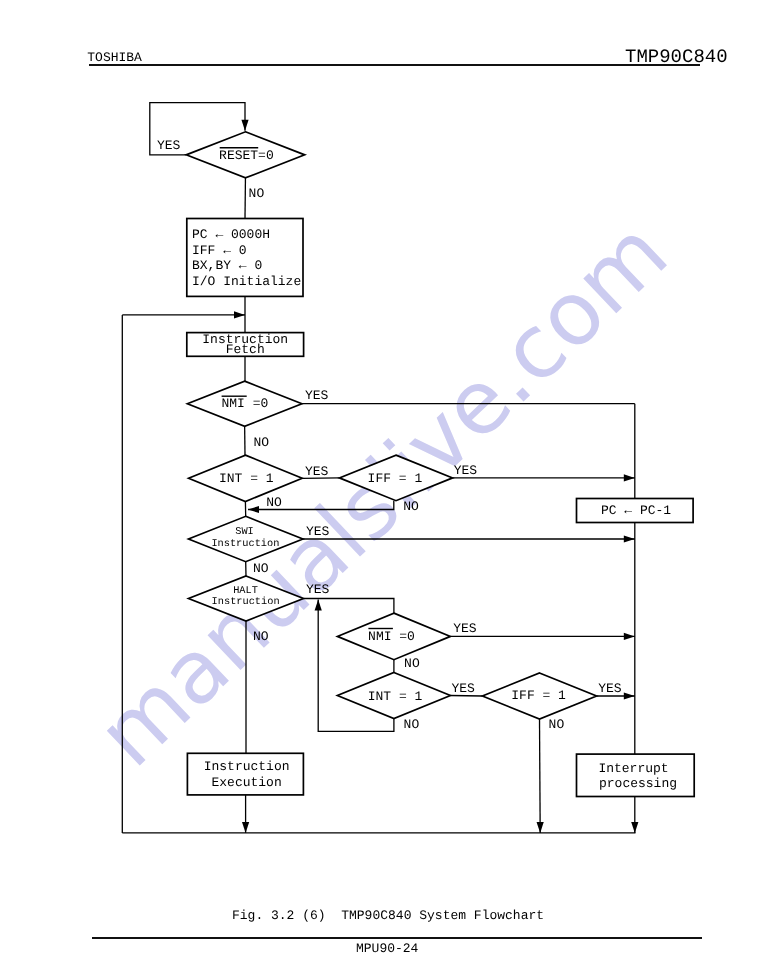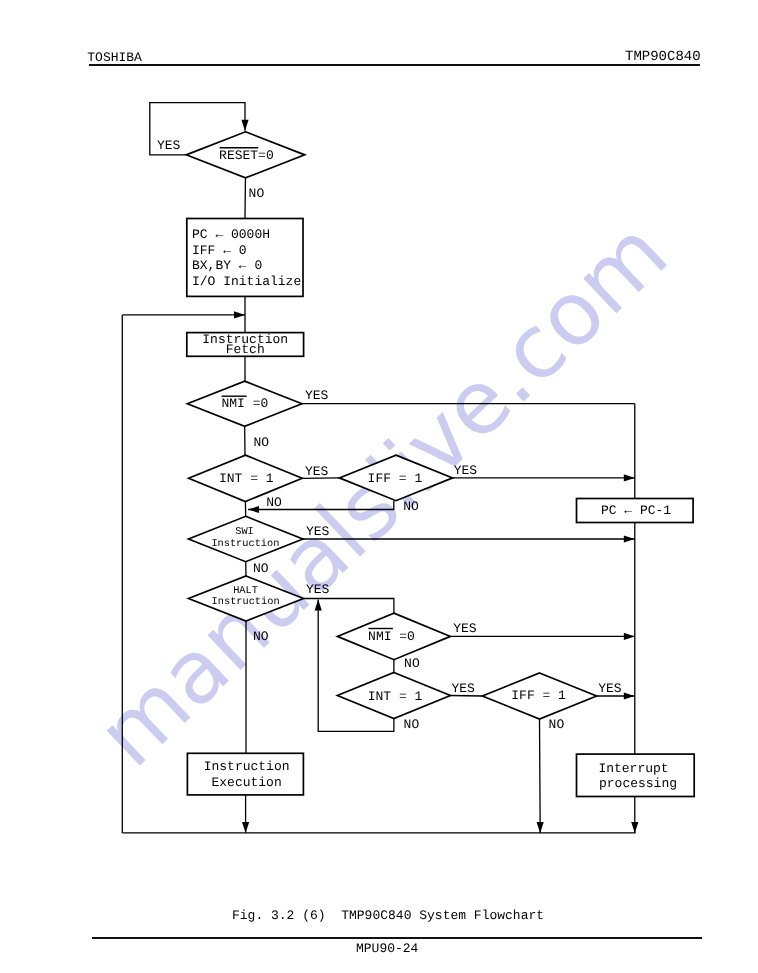--- a/index.html
+++ b/index.html
@@ -5,21 +5,21 @@
 <style>
   html,body{margin:0;padding:0;}
   body{width:758px;height:973px;background:#ffffff;overflow:hidden;
        -webkit-font-smoothing:antialiased;text-rendering:geometricPrecision;
        font-family:"Liberation Mono", monospace;color:#000;}
   #page{position:relative;width:638px;height:973px;}
   #wm{position:absolute;left:0;top:0;width:758px;height:973px;pointer-events:none;}
   #chart{position:absolute;left:0;top:0;width:758px;height:973px;}
 
   #hdr-left{position:absolute;left:87.3px;top:51px;font-size:13px;line-height:13px;letter-spacing:0px;}
-  #hdr-right{position:absolute;left:625px;top:51px;font-size:14px;line-height:13px;}
+  #hdr-right{position:absolute;left:625px;top:51px;font-size:19px;line-height:13px;}
   #hdr-rule{position:absolute;left:89px;top:64px;width:611px;height:1.6px;background:#111;}
 
   #fig-caption{position:absolute;left:232px;top:909px;font-size:13px;line-height:13px;white-space:pre;}
   #ftr-rule{position:absolute;left:92px;top:937px;width:610px;height:1.6px;background:#111;}
   #page-num{position:absolute;left:356px;top:942px;font-size:13px;line-height:13px;}
 </style>
 </head>
 <body>
 
 <div id="page">

